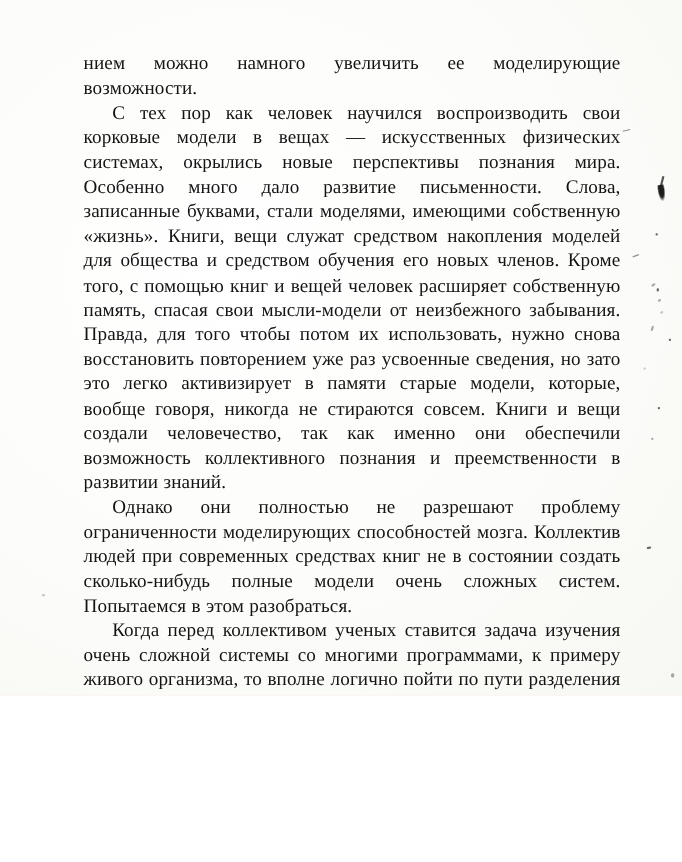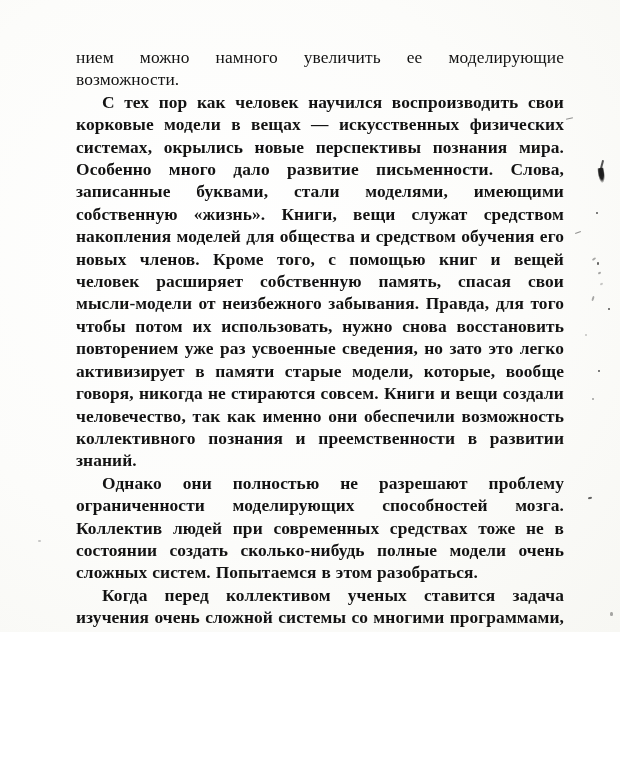--- a/index.html
+++ b/index.html
@@ -37,21 +37,20 @@
     text-justify: inter-word;
     font-size: 17.4px;
     line-height: 22.4px;
     color: #131313;
     letter-spacing: 0.1px;
     word-spacing: 0.4px;
     -webkit-font-smoothing: none;
   }
   .para.indent {
     text-indent: 26px;
-    font-weight: bold;
   }
   .para + .para {
     margin-top: 0;
   }
   #page-number {
     position: absolute;
     left: 78px;
     top: 670px;
     font-size: 15.5px;
     font-style: italic;
@@ -101,21 +100,21 @@
 </head>
 <body>
 
 <div id="page">
 
   <div id="paper-tone"></div>
 
   <div id="text-block">
     <p class="para">нием можно намного увеличить ее моделирующие возможности.</p>
     <p class="para indent">С тех пор как человек научился воспроизводить свои корковые модели в вещах — искусственных физических системах, окрылись новые перспективы познания мира. Особенно много дало развитие письменности. Слова, записанные буквами, стали моделями, имеющими собственную «жизнь». Книги, вещи служат средством накопления моделей для общества и средством обучения его новых членов. Кроме того, с помощью книг и вещей человек расширяет собственную память, спасая свои мысли-модели от неизбежного забывания. Правда, для того чтобы потом их использовать, нужно снова восстановить повторением уже раз усвоенные сведения, но зато это легко активизирует в памяти старые модели, которые, вообще говоря, никогда не стираются совсем. Книги и вещи создали человечество, так как именно они обеспечили возможность коллективного познания и преемственности в развитии знаний.</p>
-    <p class="para indent">Однако они полностью не разрешают проблему ограниченности моделирующих способностей мозга. Коллектив людей при современных средствах тоже не в состоянии создать сколько-нибудь полные модели очень сложных систем. Попытаемся в этом разобраться.</p>
+    <p class="para indent">Однако они полностью не разрешают проблему ограниченности моделирующих способностей мозга. Коллектив людей при современных средствах книг не в состоянии создать сколько-нибудь полные модели очень сложных систем. Попытаемся в этом разобраться.</p>
     <p class="para indent">Когда перед коллективом ученых ставится задача изучения очень сложной системы со многими программами, к примеру живого организма, то вполне логично пойти по пути разделения труда. Одни изучают клетки, определяя, при посредстве каких «внешних» кодов информации они взаимодействуют друг с другом. Другие ученые занимаются органами, в которых суммируются клеточные потоки информации и создаются органные. Третьи формируют модели систем органов (например, сердечно-сосудистой или нервной системы). Наконец,</p>
   </div>
 
   <div id="page-number">58</div>
 
   <div id="blot-tail"></div>
   <div id="blot-main"></div>
 
   <div class="speck" style="left:596px; top:212px; width:2px; height:2px;"></div>
   <div class="speck soft" style="left:592px; top:258px; width:4px; height:2px; transform:rotate(-35deg);"></div>

